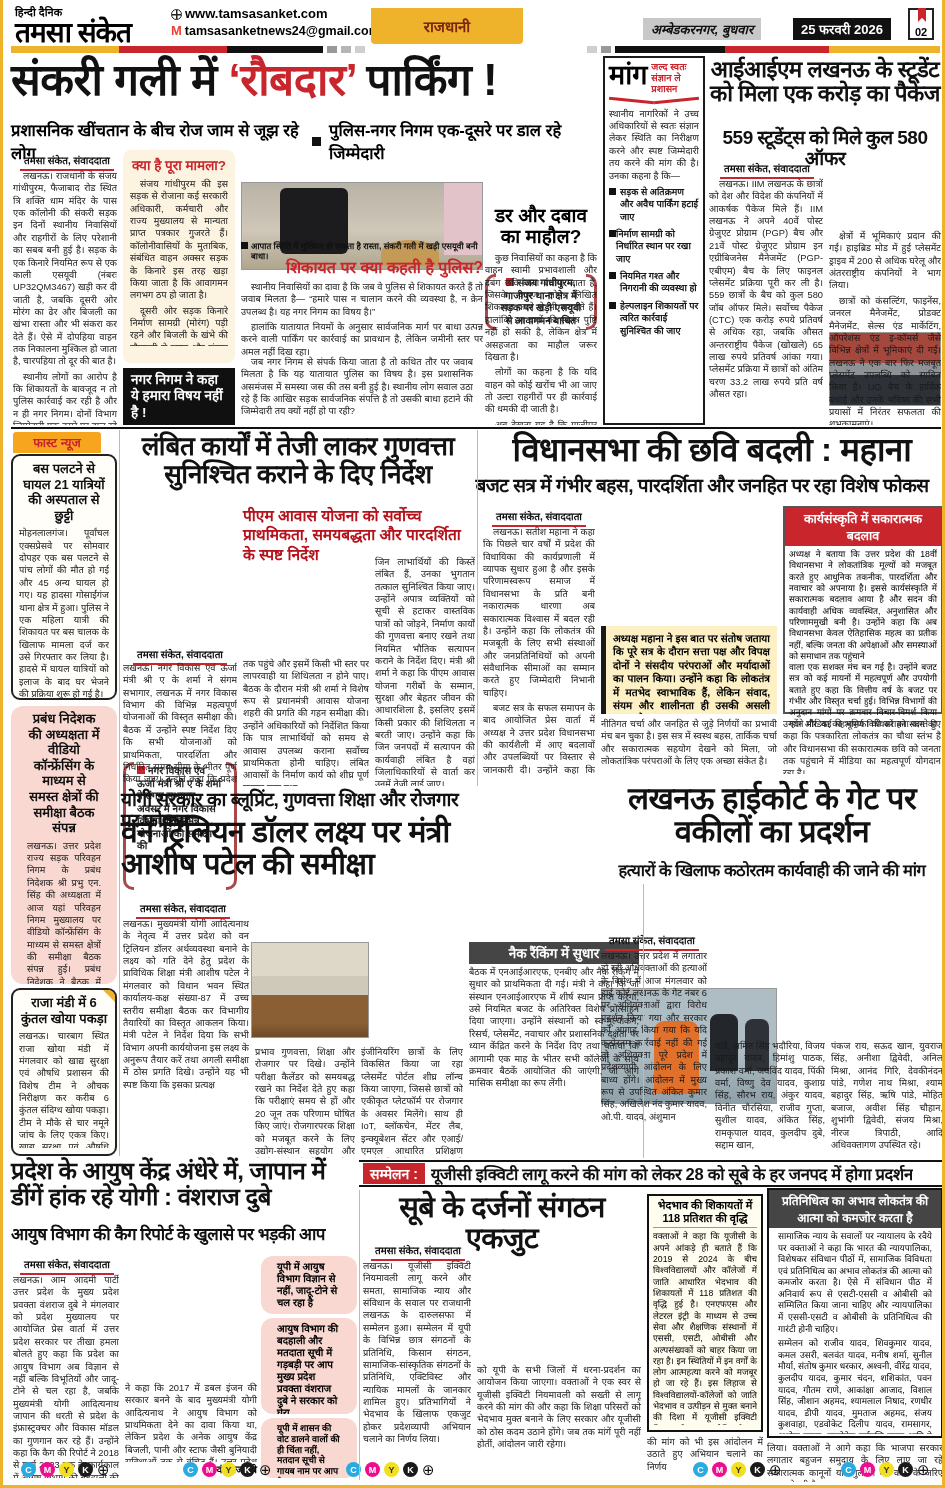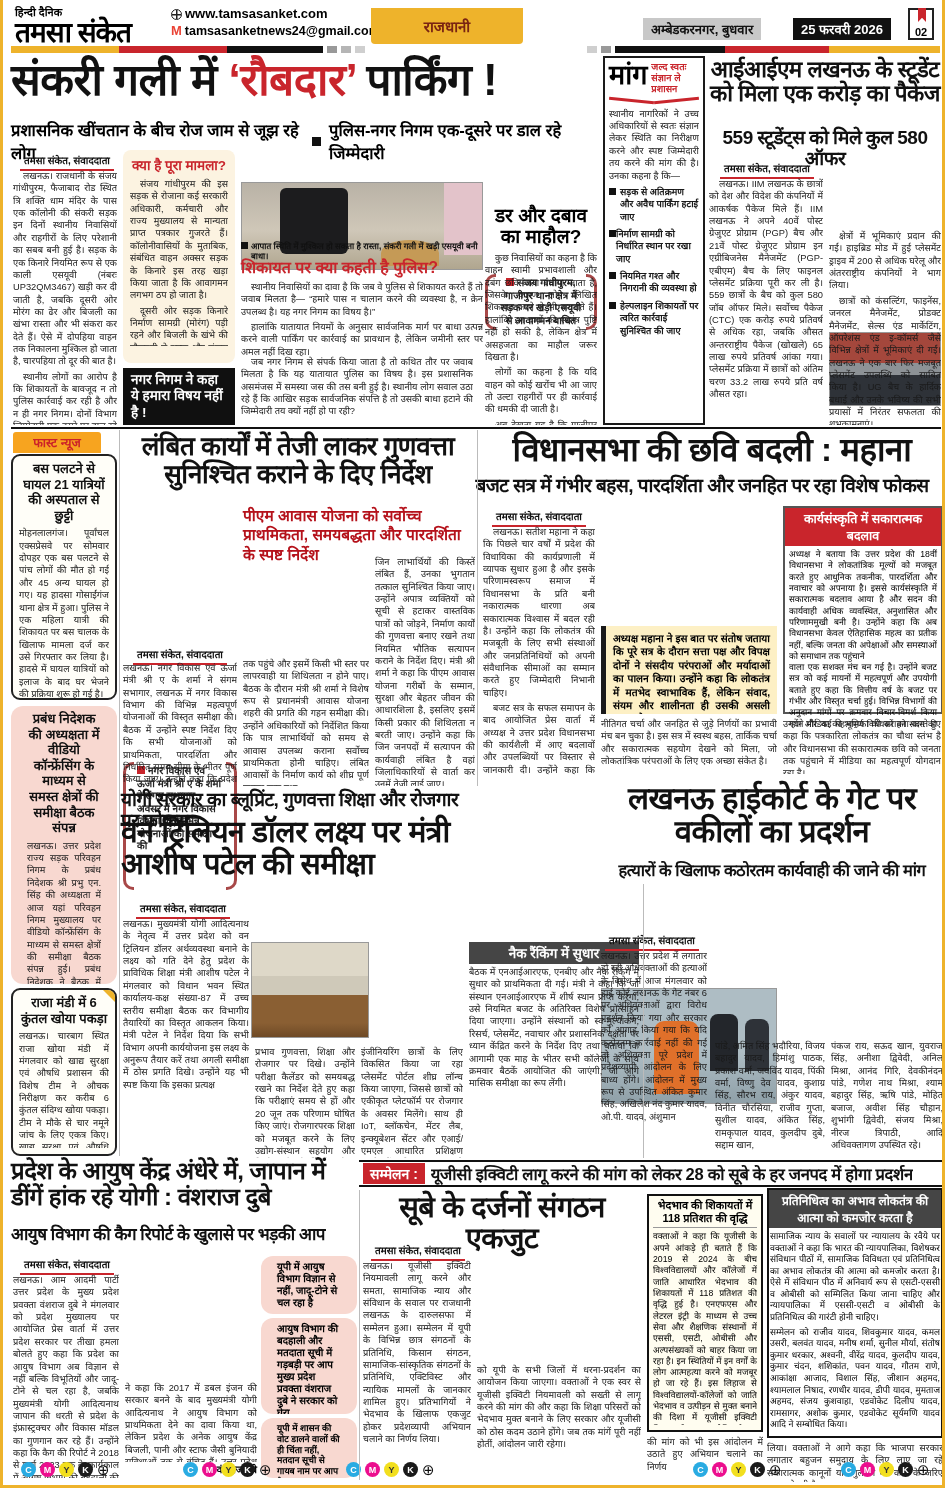--- a/index.html
+++ b/index.html
@@ -36,21 +36,21 @@
   .sec-box .sec-title { background:#c9252c; color:#fff; font-weight:800; font-size:12.5px;
                text-align:center; padding:2px 4px; }
   .dark-title { background:#454545; color:#fff; font-weight:800; font-size:13.5px; text-align:center; padding:2px 4px; }
   .fast-label { background:#f7a41f; color:#cc2229; font-weight:900; font-size:12.5px; text-align:center;
                padding:2px 6px; border-radius:3px 3px 0 0; }
   .fn-box { border:2px solid #222; border-radius:9px; padding:5px 6px; background:#fffef8; overflow:hidden; }
   .fn-box h3, .pink-box h3 { font-size:13px; font-weight:900; text-align:center; line-height:1.2; margin-bottom:4px; color:#111; }
   .pink-box { background:#f8d8d0; border-radius:12px; padding:5px 16px; overflow:hidden; }
   .fold { position:absolute; top:-1px; right:-1px; width:0; height:0;
           border-left:14px solid transparent; border-top:14px solid #eeb32b; }
-  .badge-gray { background:#c8c8c8; color:#111; font-weight:800; font-size:13px; padding:2px 8px; }
+  .badge-gray { background:#c8c8c8; color:#111; font-weight:800; font-size:13px; padding:2px 8px;font-style:italic; }
   .badge-black { background:#111; color:#fff; font-weight:800; font-size:13px; padding:2px 8px; }
   .ribbon { background:#eeb32b; color:#7a2412; font-weight:900; font-size:15px; display:flex;
             align-items:center; justify-content:center; border-radius:0 0 4px 4px; }
   .globe { display:inline-block; width:11px; height:11px; border:1.5px solid #222; border-radius:50%;
            vertical-align:middle; margin-right:3px;
            background: linear-gradient(#222 0 0) center/100% 1.5px no-repeat,
                        linear-gradient(#222 0 0) center/1.5px 100% no-repeat; }
   .gmail { color:#ea4335; font-weight:900; font-size:13px; margin-right:3px; }
   .page-icon { width:26px; height:32px; border:2px solid #222; background:#fff; position:relative;
                display:flex; align-items:flex-end; justify-content:center; font-weight:800; font-size:11px; }
@@ -128,21 +128,21 @@
   <div class="abs photo" style="left:238px;top:150px;width:242px;height:88px;background:linear-gradient(180deg,#b9b2a6 0%,#cfc7b8 55%,#b0a68f 100%);">
     <div class="abs" style="left:16%;top:6%;width:28%;height:76%;background:#1c1c1e;border-radius:6px;"></div>
     <div class="abs" style="right:0;top:0;width:16%;height:84%;background:#e3c3ca;"></div>
     <div class="abs" style="right:18%;bottom:4%;width:24%;height:30%;background:#c59a56;border-radius:50% 50% 0 0;"></div>
   </div>
   <div class="abs caption" style="left:238px;top:241px;width:242px;display:flex;gap:3px;">
     <span class="square" style="width:7px;height:7px;margin-top:1px;"></span>
     <span>आपात स्थिति में मुश्किल हो सकता है रास्ता, संकरी गली में खड़ी एसयूवी बनी बाधा।</span>
   </div>
   <div class="abs" style="left:238px;top:256px;width:242px;">
-    <div style="color:#c9252c;font-size:16px;font-weight:900;margin-bottom:3px;">शिकायत पर क्या कहती है पुलिस?</div>
+    <div style="color:#c9252c;font-size:16px;font-weight:900;margin-bottom:3px;text-align:right;">शिकायत पर क्या कहती है पुलिस?</div>
     <div class="body-txt just" style="height:92px;">
       <p>स्थानीय निवासियों का दावा है कि जब वे पुलिस से शिकायत करते हैं तो जवाब मिलता है— “हमारे पास न चालान करने की व्यवस्था है, न क्रेन उपलब्ध है। यह नगर निगम का विषय है।”</p>
       <p>हालांकि यातायात नियमों के अनुसार सार्वजनिक मार्ग पर बाधा उत्पन्न करने वाली पार्किंग पर कार्रवाई का प्रावधान है, लेकिन जमीनी स्तर पर अमल नहीं दिख रहा।</p>
     </div>
   </div>
   <div class="abs body-txt just" style="left:238px;top:356px;width:232px;height:68px;">
     <p>जब नगर निगम से संपर्क किया जाता है तो कथित तौर पर जवाब मिलता है कि यह यातायात पुलिस का विषय है। इस प्रशासनिक असमंजस में समस्या जस की तस बनी हुई है। स्थानीय लोग सवाल उठा रहे हैं कि आखिर सड़क सार्वजनिक संपत्ति है तो उसकी बाधा हटाने की जिम्मेदारी तय क्यों नहीं हो पा रही?</p>
   </div>
   <div class="abs hl-note" style="left:482px;top:152px;width:112px;">
     <span class="red-sq"></span><span>संजय गांधीपुरम, गाजीपुर थाना क्षेत्र में सड़क पर खड़ी एसयूवी से आवागमन बाधित</span>
@@ -297,21 +297,21 @@
   <div class="abs body-txt just" style="left:474px;top:1364px;width:164px;height:114px;">को यूपी के सभी जिलों में धरना-प्रदर्शन का आयोजन किया जाएगा। वक्ताओं ने एक स्वर से यूजीसी इक्विटी नियमावली को सख्ती से लागू करने की मांग की और कहा कि शिक्षा परिसरों को भेदभाव मुक्त बनाने के लिए सरकार और यूजीसी को ठोस कदम उठाने होंगे। जब तक मांगें पूरी नहीं होतीं, आंदोलन जारी रहेगा।</div>
 
   <div class="abs" style="left:644px;top:1194px;width:116px;height:238px;border:2px solid #111;background:#fffdf0;padding:3px 4px;overflow:hidden;">
     <div style="font-size:11px;font-weight:900;text-align:center;line-height:1.2;border-bottom:1px solid #999;padding-bottom:2px;margin-bottom:3px;">भेदभाव की शिकायतों में 118 प्रतिशत की वृद्धि</div>
     <div class="just" style="font-size:8.7px;line-height:1.3;height:194px;">वक्ताओं ने कहा कि यूजीसी के अपने आंकड़े ही बताते हैं कि 2019 से 2024 के बीच विश्वविद्यालयों और कॉलेजों में जाति आधारित भेदभाव की शिकायतों में 118 प्रतिशत की वृद्धि हुई है। एनएफएस और लेटरल इंट्री के माध्यम से उच्च सेवा और शैक्षणिक संस्थानों में एससी, एसटी, ओबीसी और अल्पसंख्यकों को बाहर किया जा रहा है। इन स्थितियों में इन वर्गों के लोग आत्महत्या करने को मजबूर हो जा रहे हैं। इस लिहाज से विश्वविद्यालयों-कॉलेजों को जाति भेदभाव व उत्पीड़न से मुक्त बनाने की दिशा में यूजीसी इक्विटी नियमावली न्यूनतम कोशिश है।</div>
   </div>
   <div class="abs body-txt just" style="left:644px;top:1436px;width:116px;height:42px;">की मांग को भी इस आंदोलन में उठाते हुए अभियान चलाने का निर्णय</div>
 
   <div class="abs" style="left:764px;top:1188px;width:176px;height:250px;border:2.5px solid #111;overflow:hidden;">
     <div class="dark-title" style="font-size:12px;">प्रतिनिधित्व का अभाव लोकतंत्र की आत्मा को कमजोर करता है</div>
-    <div class="just" style="font-size:8.9px;line-height:1.3;padding:3px 1px;height:206px;">
+    <div class="just" style="font-size:8.9px;line-height:1.3;padding:3px 9px;height:206px;">
       <p>सामाजिक न्याय के सवालों पर न्यायालय के रवैये पर वक्ताओं ने कहा कि भारत की न्यायपालिका, विशेषकर संविधान पीठों में, सामाजिक विविधता एवं प्रतिनिधित्व का अभाव लोकतंत्र की आत्मा को कमजोर करता है। ऐसे में संविधान पीठ में अनिवार्य रूप से एसटी-एससी व ओबीसी को सम्मिलित किया जाना चाहिए और न्यायपालिका में एससी-एसटी व ओबीसी के प्रतिनिधित्व की गारंटी होनी चाहिए।</p>
       <p style="margin-top:3px;">सम्मेलन को राजीव यादव, शिवकुमार यादव, कमल उसरी, बलवंत यादव, मनीष शर्मा, सुनील मौर्या, संतोष कुमार धरकार, अश्वनी, वीरेंद्र यादव, कुलदीप यादव, कुमार चंदन, शशिकांत, पवन यादव, गौतम राणे, आकांक्षा आजाद, विशाल सिंह, जीशान अहमद, श्यामलाल निषाद, रणधीर यादव, डीपी यादव, मुमताज अहमद, संजय कुशवाहा, एडवोकेट दिलीप यादव, रामसागर, अशोक कुमार, एडवोकेट सूर्यमणि यादव आदि ने सम्बोधित किया।</p>
     </div>
   </div>
   <div class="abs body-txt just" style="left:764px;top:1442px;width:176px;height:40px;">लिया। वक्ताओं ने आगे कहा कि भाजपा सरकार लगातार बहुजन समुदाय के लिए लाए जा रहे सकारात्मक कानूनों या रेगुलेशन को कोर्ट के जरिए रुकवा दे रही है।</div>
 
   <div class="abs cmyk" style="left:18px;top:1462px;">
     <span class="dot" style="background:#29abe2;">C</span>
     <span class="dot" style="background:#ec0e8e;">M</span>
     <span class="dot" style="background:#f2df1e;color:#333;">Y</span>

